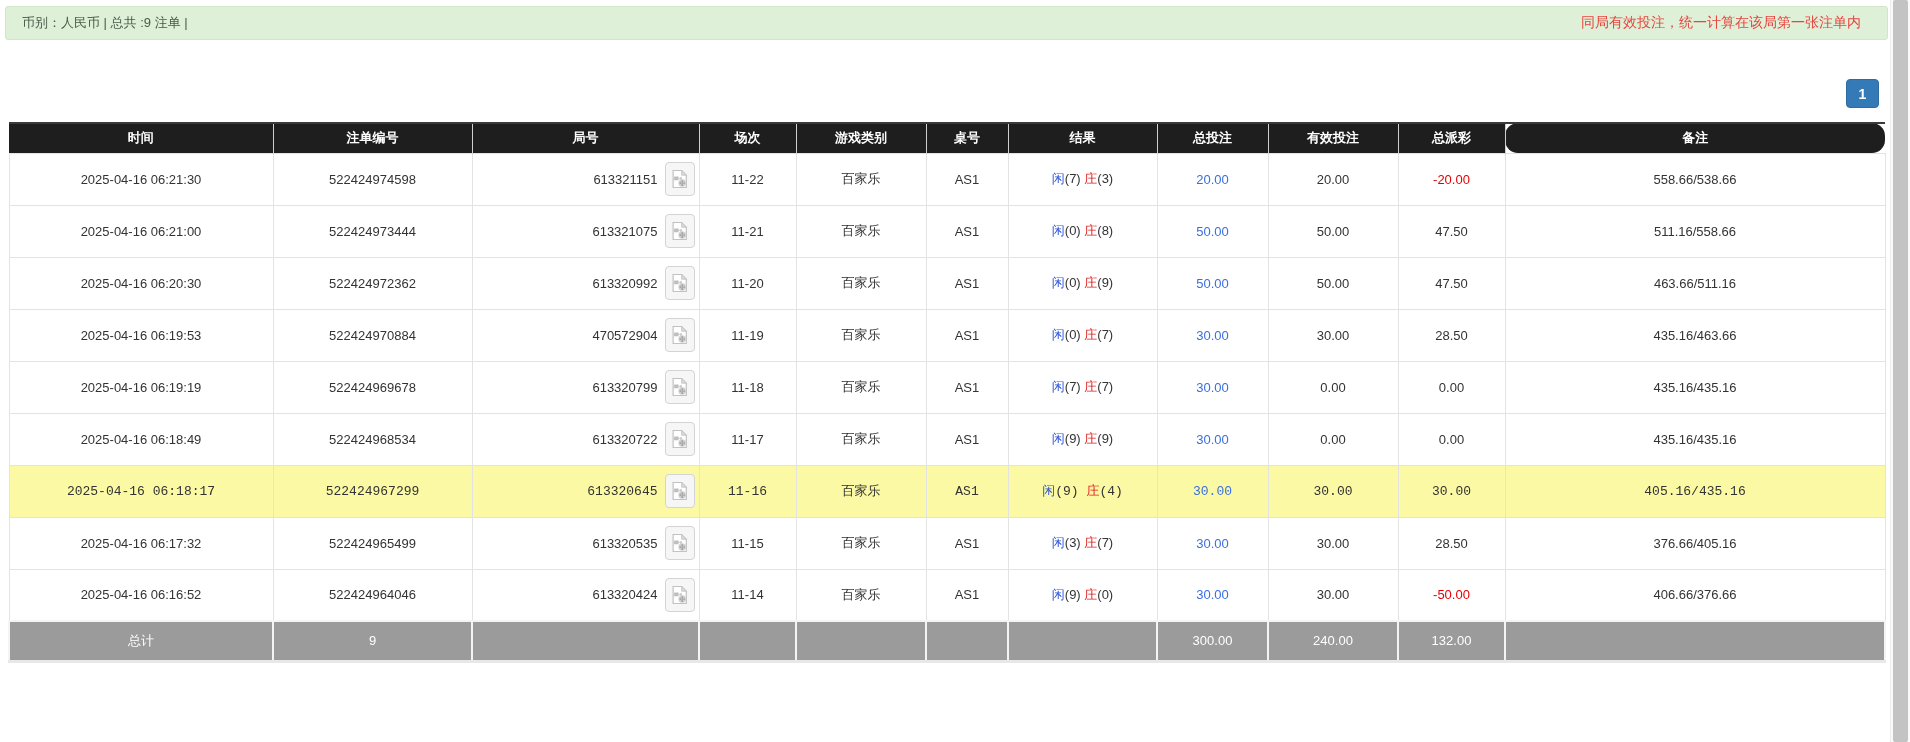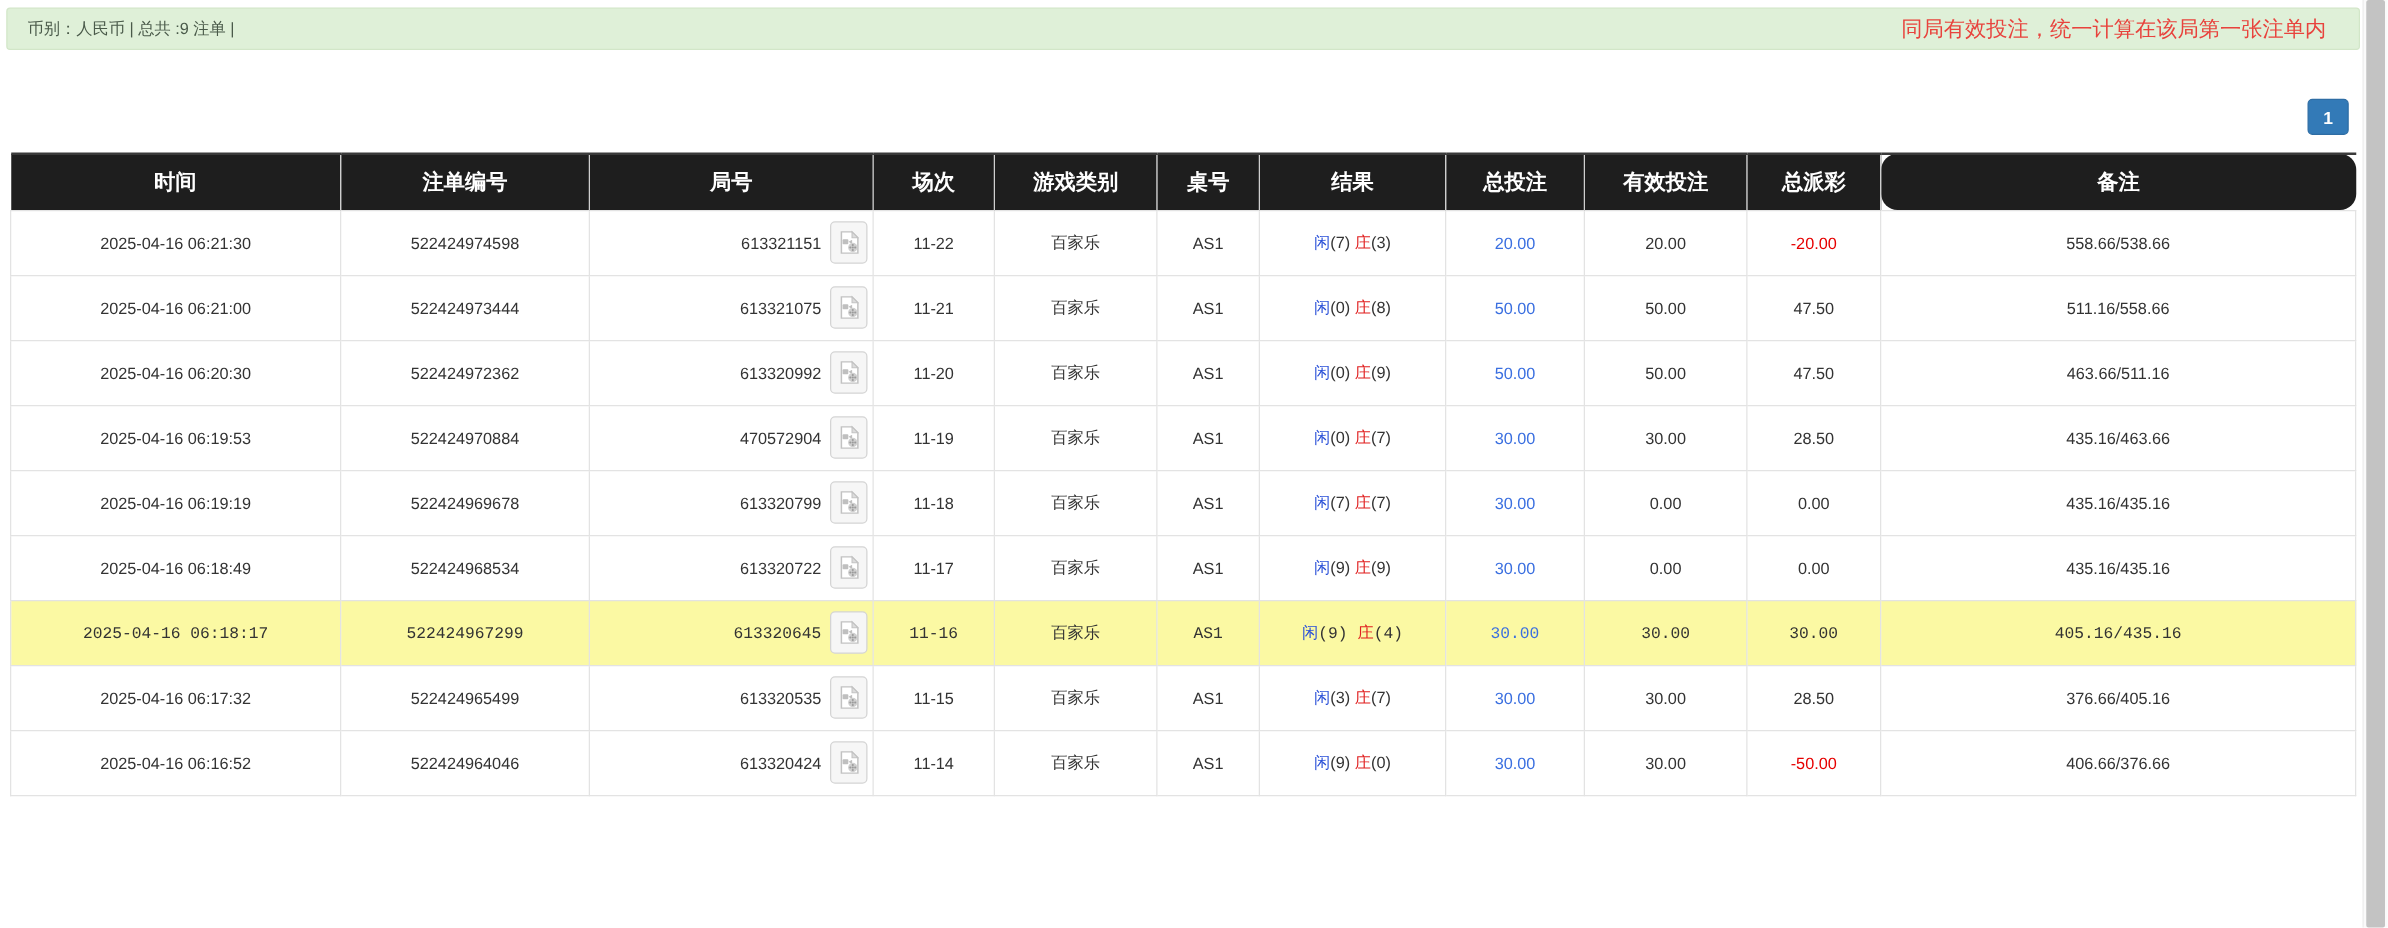--- a/index.html
+++ b/index.html
@@ -23,39 +23,39 @@
     color:#333;
   }
   .meta-bar{
     position:absolute;left:5px;right:22px;top:6px;height:34px;
     background:var(--bar-green);
     border:1px solid #d2e6c8;border-radius:3px;
     display:flex;align-items:center;justify-content:space-between;
     padding:0 26px 0 16px;
   }
   .meta-summary{font-size:13px;color:#4a5a4a;}
-  .meta-notice{font-size:17px;color:var(--notice-red);}
+  .meta-notice{font-size:14px;color:var(--notice-red);}
   .pagination{position:absolute;top:79px;right:31px;}
   .page-btn{
     width:33px;height:29px;
     background:var(--accent-blue);
     border:1px solid #2e6da4;border-radius:4px;
     color:#fff;font-size:14px;font-weight:bold;
     display:flex;align-items:center;justify-content:center;
     cursor:pointer;padding:0;
   }
   table.bet-table{
     position:absolute;left:8px;top:122px;width:1876px;
     border-collapse:collapse;table-layout:fixed;
     font-size:13px;
   }
   .bet-table thead th{
     background:var(--header-black);
-    color:#fff;font-weight:bold;font-size:17px;
-    height:45px;padding:0;
+    color:#fff;font-weight:bold;font-size:13px;
+    height:30px;padding:0;
     border-right:1px solid #cfcfcf;
     border-top:2px solid #3a3a3a;
     margin-left:20px;
   }
   .bet-table thead th:last-child{border-right:none;border-radius:13px;}
   .bet-table tbody td{
     height:52px;padding:0 4px;text-align:center;
     border:1px solid #e3e3e3;background:#fff;color:#333;
   }
   .bet-table tbody tr.highlight td{background:var(--highlight-yellow);font-family:Liberation Mono, monospace;}
@@ -400,18 +400,31 @@
         <td>百家乐</td>
         <td>AS1</td>
         <td><span class="player">闲</span><span>(9)</span> <span class="banker">庄</span><span>(0)</span></td>
         <td><a class="bet-link">30.00</a></td>
         <td>30.00</td>
         <td><span class="neg">-50.00</span></td>
         <td>406.66/376.66</td>
       </tr>
     </tbody>
   <tfoot>
+      <tr>
+        <td>总计</td>
+        <td>9</td>
+        <td></td>
+        <td></td>
+        <td></td>
+        <td></td>
+        <td></td>
+        <td>300.00</td>
+        <td>240.00</td>
+        <td>132.00</td>
+        <td></td>
+      </tr>
     </tfoot>
 </table>
 
 <div class="scrollbar-track">
   <div class="scrollbar-thumb"></div>
 </div>
 
 </body></html>

